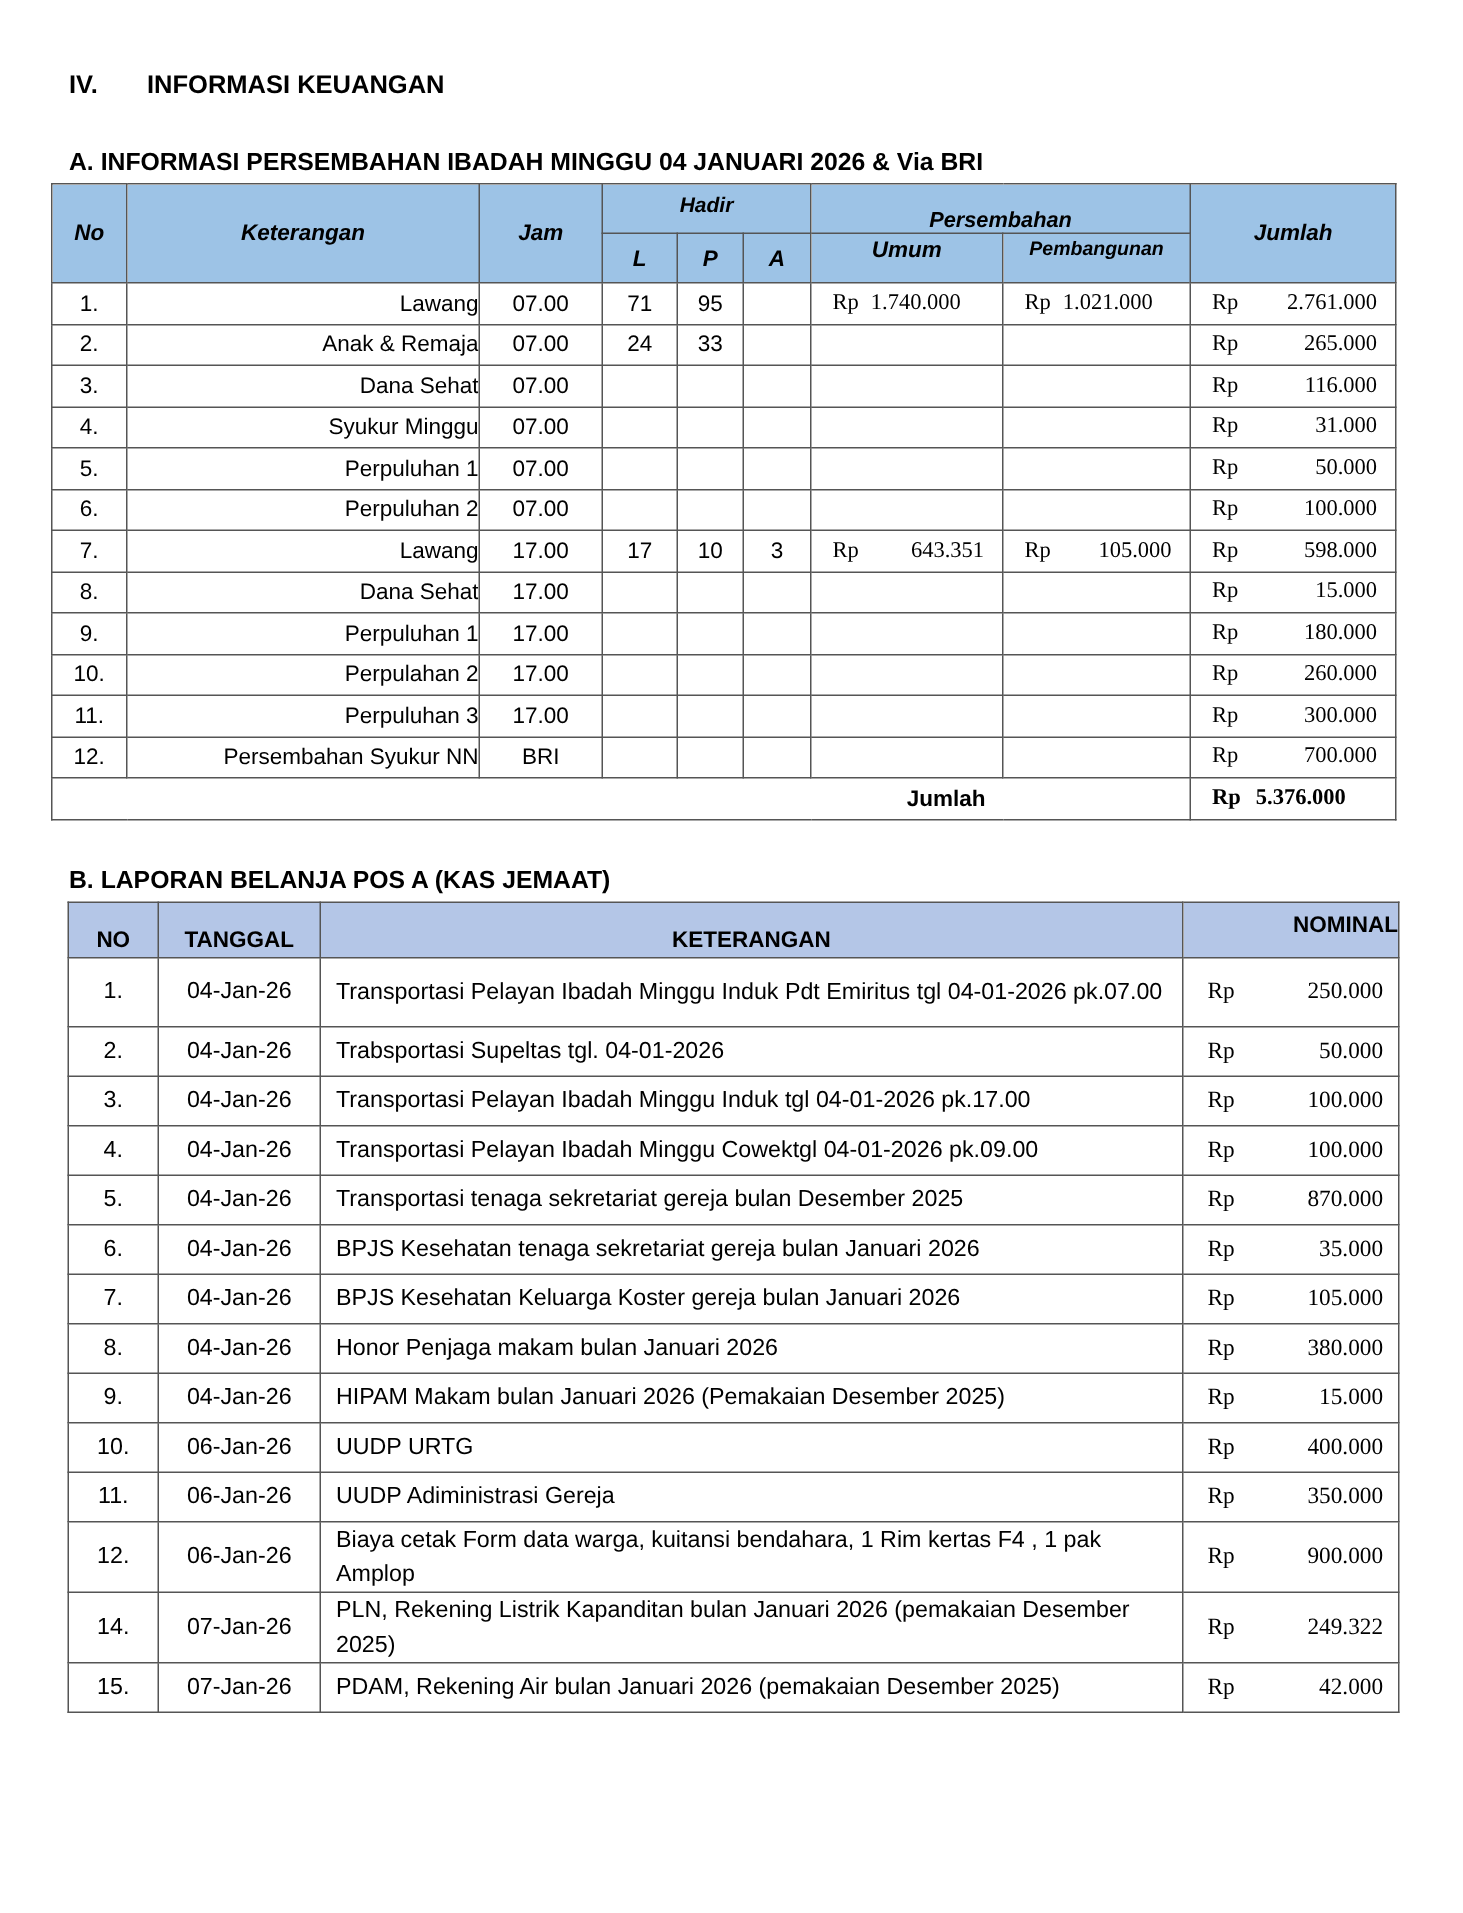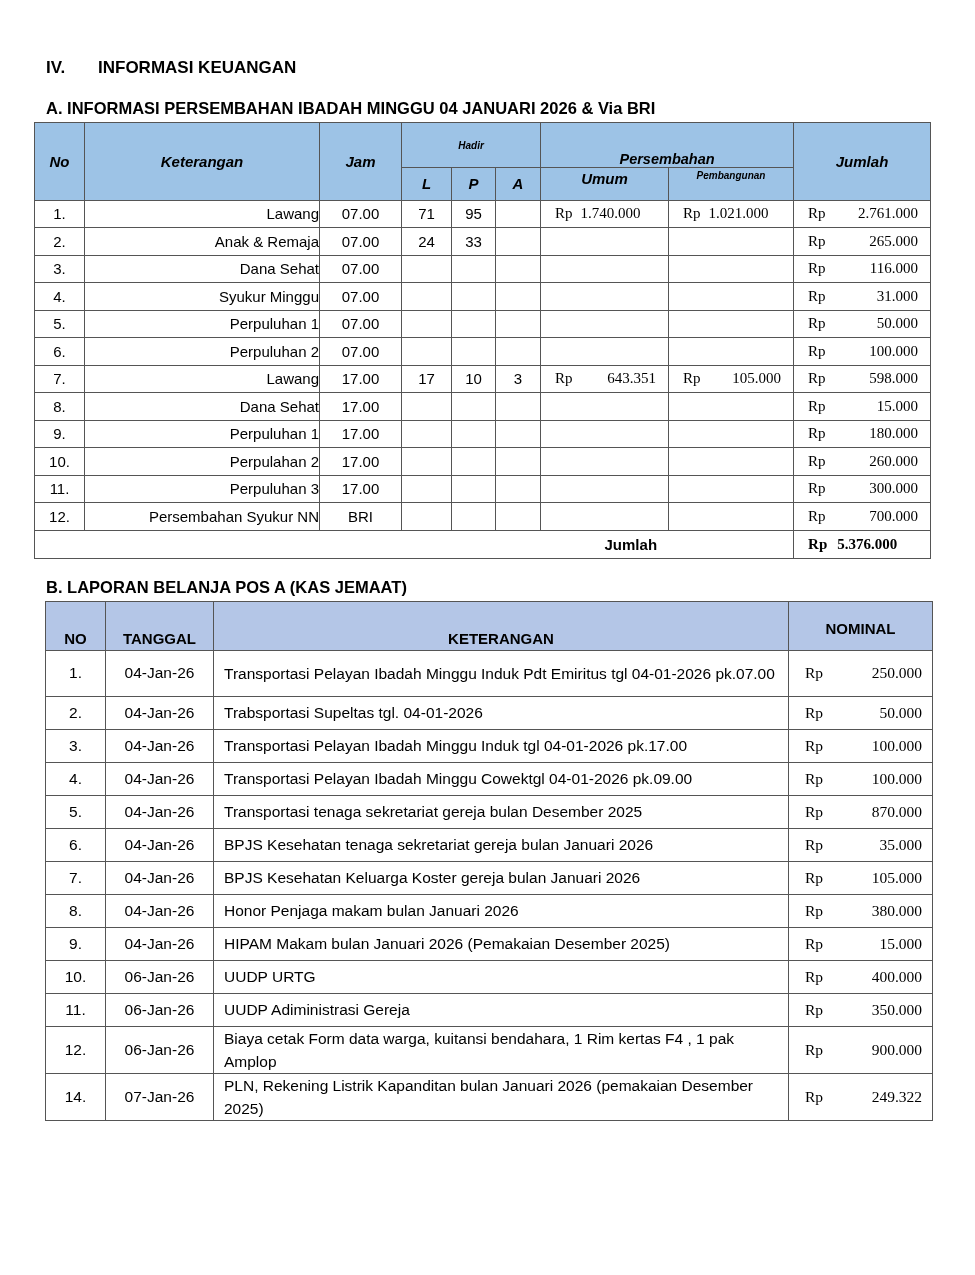--- a/index.html
+++ b/index.html
@@ -1,34 +1,34 @@
 <!DOCTYPE html>
 <html><head>
 <meta charset="utf-8">
 <style>
   html, body { margin: 0; padding: 0; background: #ffffff; }
   body { width: 975px; height: 1275px; position: relative; font-family: "Liberation Sans", sans-serif; color: #000; }
   .section-title { position: absolute; left: 46px; top: 47px; font-size: 17px; font-weight: bold; }
-  .section-title .num { display: inline-block; width: 52px; margin-top: 11px; }
+  .section-title .num { display: inline-block; width: 52px; }
   .sub-title { position: absolute; font-size: 16.5px; font-weight: bold; }
   table { border-collapse: collapse; position: absolute; table-layout: fixed; }
   td, th { border: 1px solid #555; padding: 0; font-size: 15px; height: 26.5px; white-space: nowrap; overflow: hidden; }
   
   #tableA { left: 34px; top: 122px; width: 896px; border: 1.5px solid #444; }
   #tableA th { background: #9dc3e6; font-style: italic; font-weight: bold; font-size: 15px; }
-  #tableA th.small { font-size: 10px; }
+  #tableA th.small { font-size: 13px; }
   #tableA td.c { text-align: center; }
   #tableA td.l { padding-left: 10px; text-align: right; }
   .rp { display: flex; justify-content: space-between; padding: 0 12px 0 14px; font-family: Liberation Serif, serif; }
   .rp.tight { justify-content: flex-start; gap: 8px; padding-left: 14px; }
   #tableA tr.total td { font-weight: bold; height: 27px; }
   
   #tableB { left: 45px; top: 601px; width: 887px; border: 1.5px solid #444; }
   #tableB th { background: #b4c6e7; font-weight: bold; font-size: 15px; vertical-align: bottom; padding-bottom: 3px; }
-  #tableB th.nom { vertical-align: top; padding-top: 18px; }
+  #tableB th.nom { vertical-align: top; padding-top: 6px; text-align: right; }
   #tableB td { font-size: 15.5px; }
   #tableB td.c { text-align: center; }
   #tableB td.l { padding-left: 10px; white-space: normal; line-height: 23px; }
   #tableB tr.r1 td { height: 32px; }
   #tableB tr.r2 td { height: 45px; }
   #tableB .rp { padding: 0 10px 0 16px; }
 </style>
 </head>
 <body>
 
@@ -48,21 +48,21 @@
       <col style="width:45px">
     <col style="width:128px">
       <col style="width:125px">
       <col style="width:137px">
   </colgroup>
   <thead>
     <tr style="height:33px">
       <th rowspan="2">No</th>
       <th rowspan="2">Keterangan</th>
       <th rowspan="2">Jam</th>
-      <th colspan="3" class="small" style="vertical-align:top; padding-top:17px; font-size:10px">Hadir</th>
+      <th colspan="3" class="small" style="vertical-align:top; padding-top:5px; font-size:14px">Hadir</th>
       <th colspan="2" style="vertical-align:bottom; font-size:14.5px">Persembahan</th>
       <th rowspan="2">Jumlah</th>
     </tr>
     <tr style="height:33px">
       <th>L</th>
       <th>P</th>
       <th>A</th>
       <th style="vertical-align:top; padding-top:2px">Umum</th>
       <th class="small" style="vertical-align:top; padding-top:2px">Pembangunan</th>
     </tr>
@@ -548,14 +548,25 @@
         <td class="c">14.</td>
         <td class="c">07-Jan-26</td>
         <td class="l">PLN, Rekening Listrik Kapanditan bulan Januari 2026 (pemakaian Desember 2025)</td>
         <td>
           <div class="rp">
             <span>Rp</span>
             <span>249.322</span>
           </div>
         </td>
       </tr>
+      <tr class="r1">
+        <td class="c">15.</td>
+        <td class="c">07-Jan-26</td>
+        <td class="l">PDAM, Rekening Air bulan Januari 2026 (pemakaian Desember 2025)</td>
+        <td>
+          <div class="rp">
+            <span>Rp</span>
+            <span>42.000</span>
+          </div>
+        </td>
+      </tr>
     </tbody>
 </table>
 
 </body></html>

